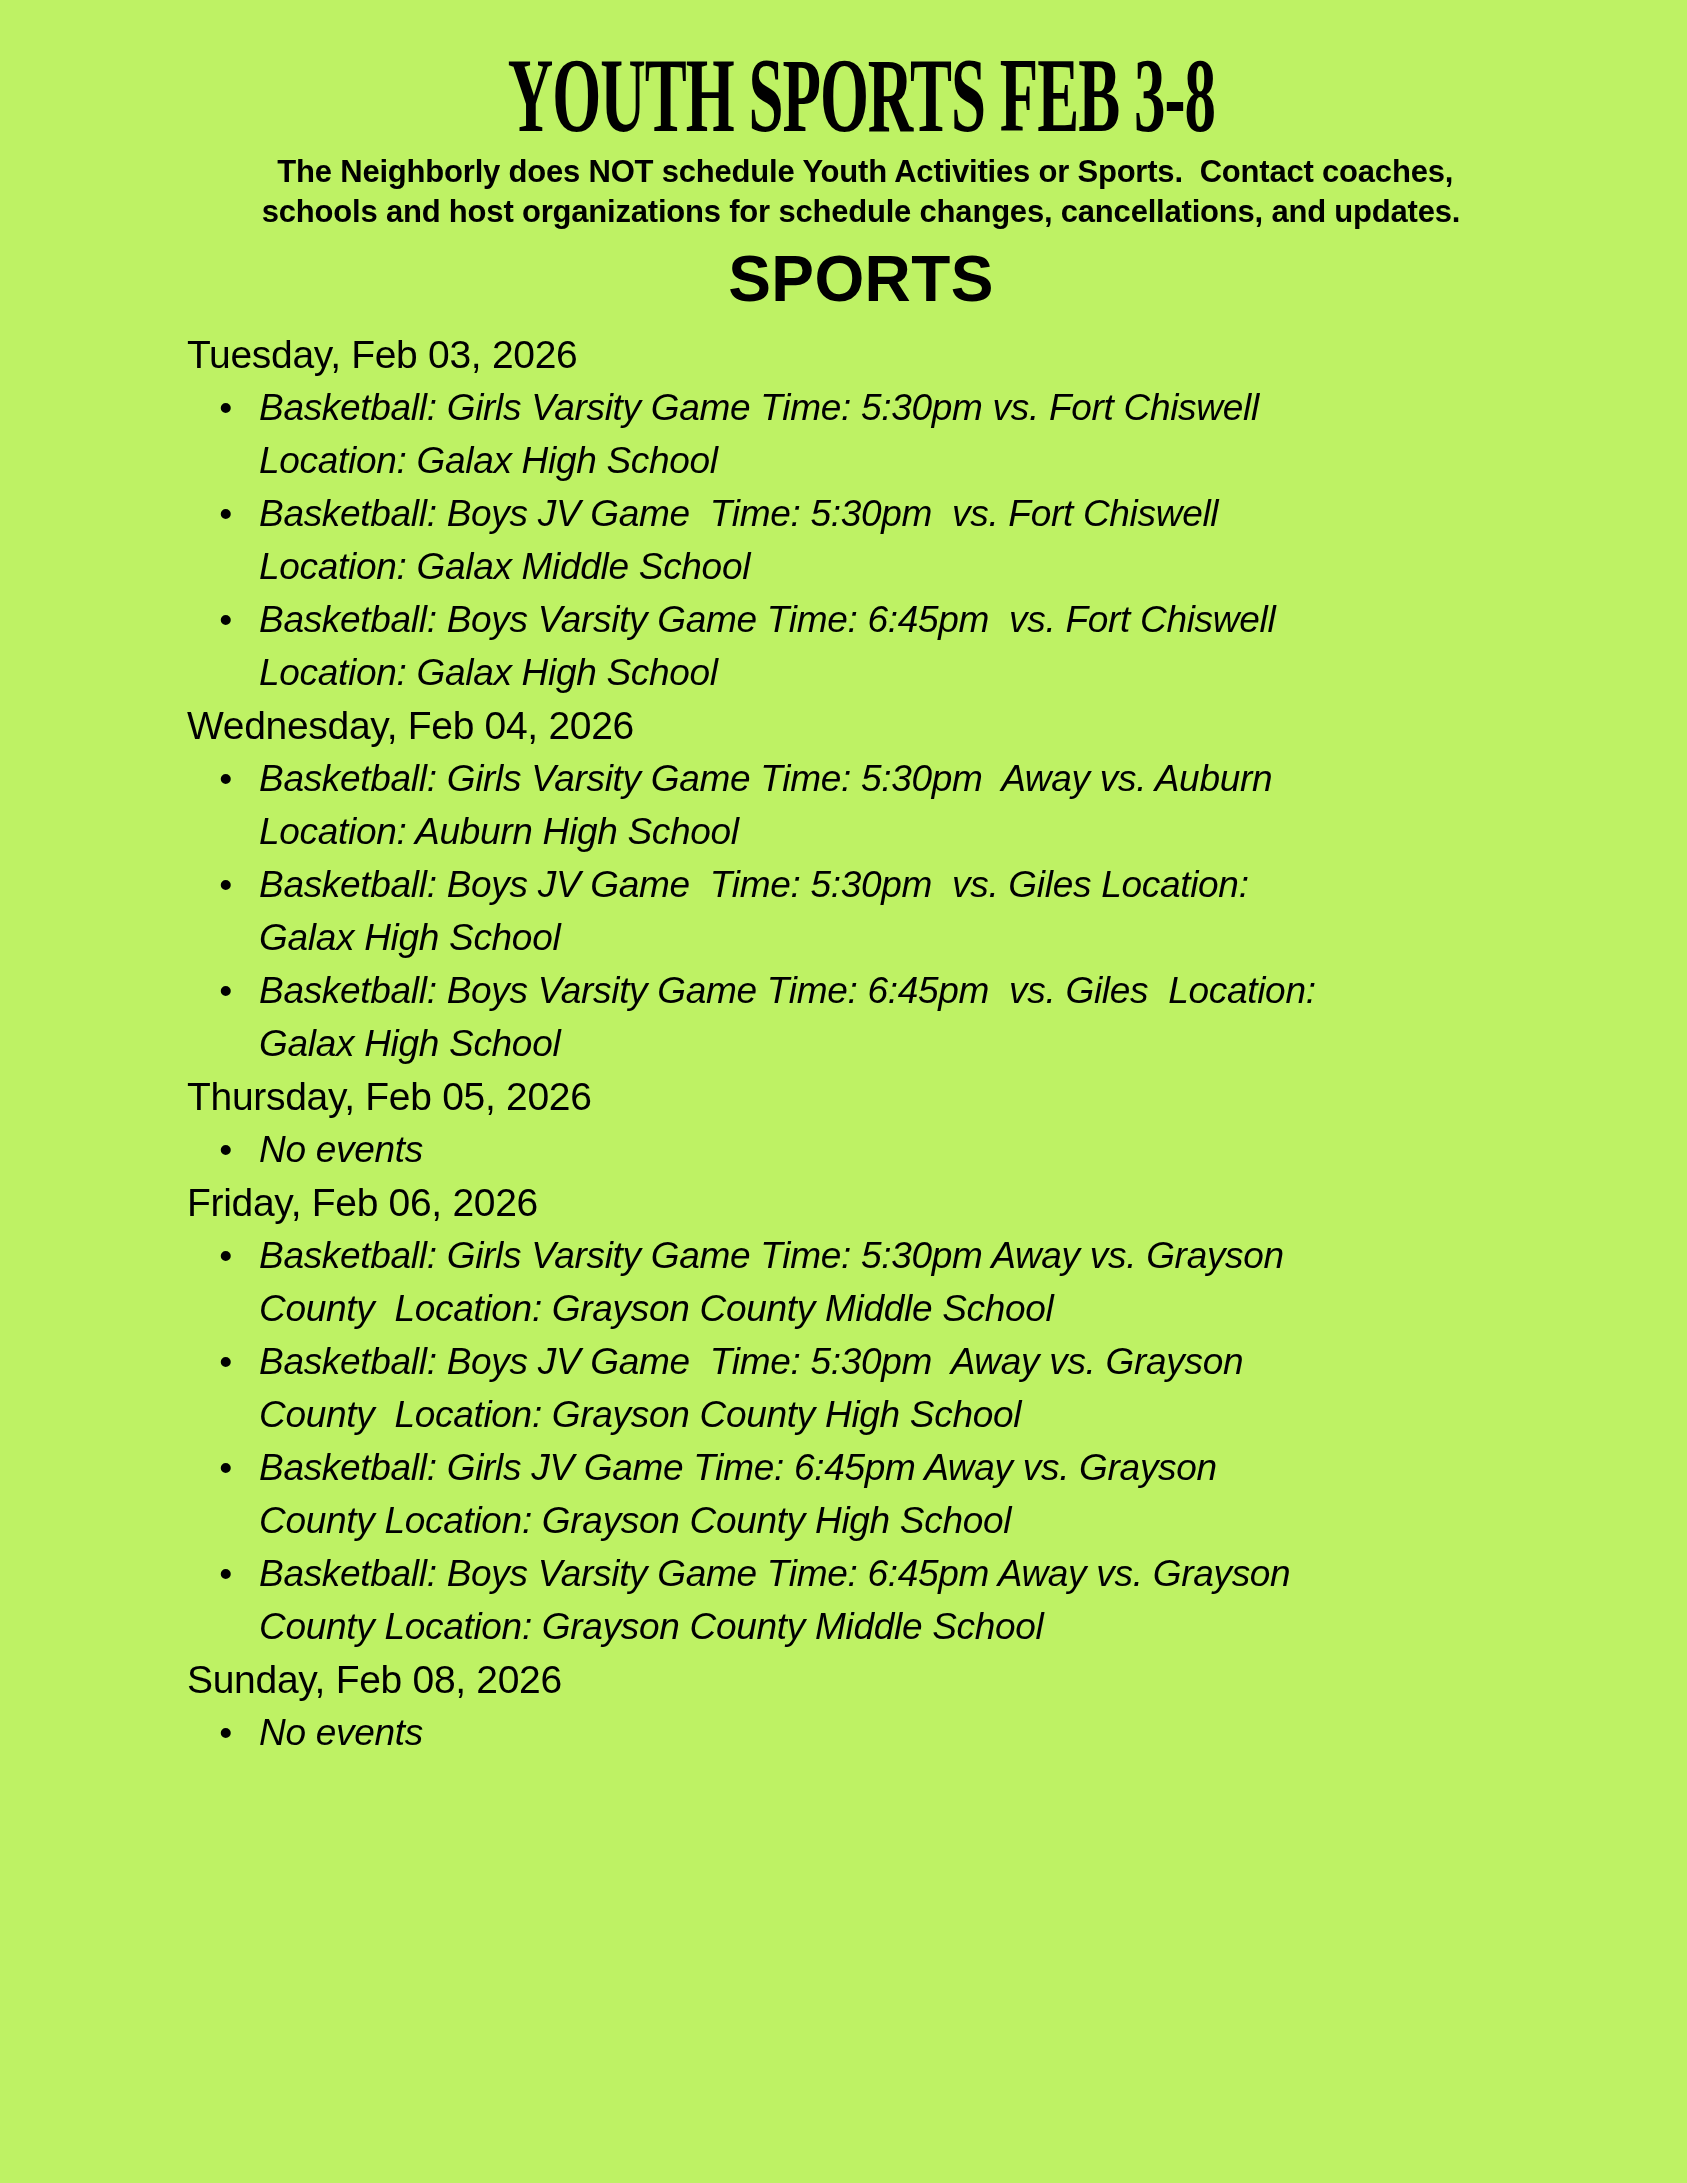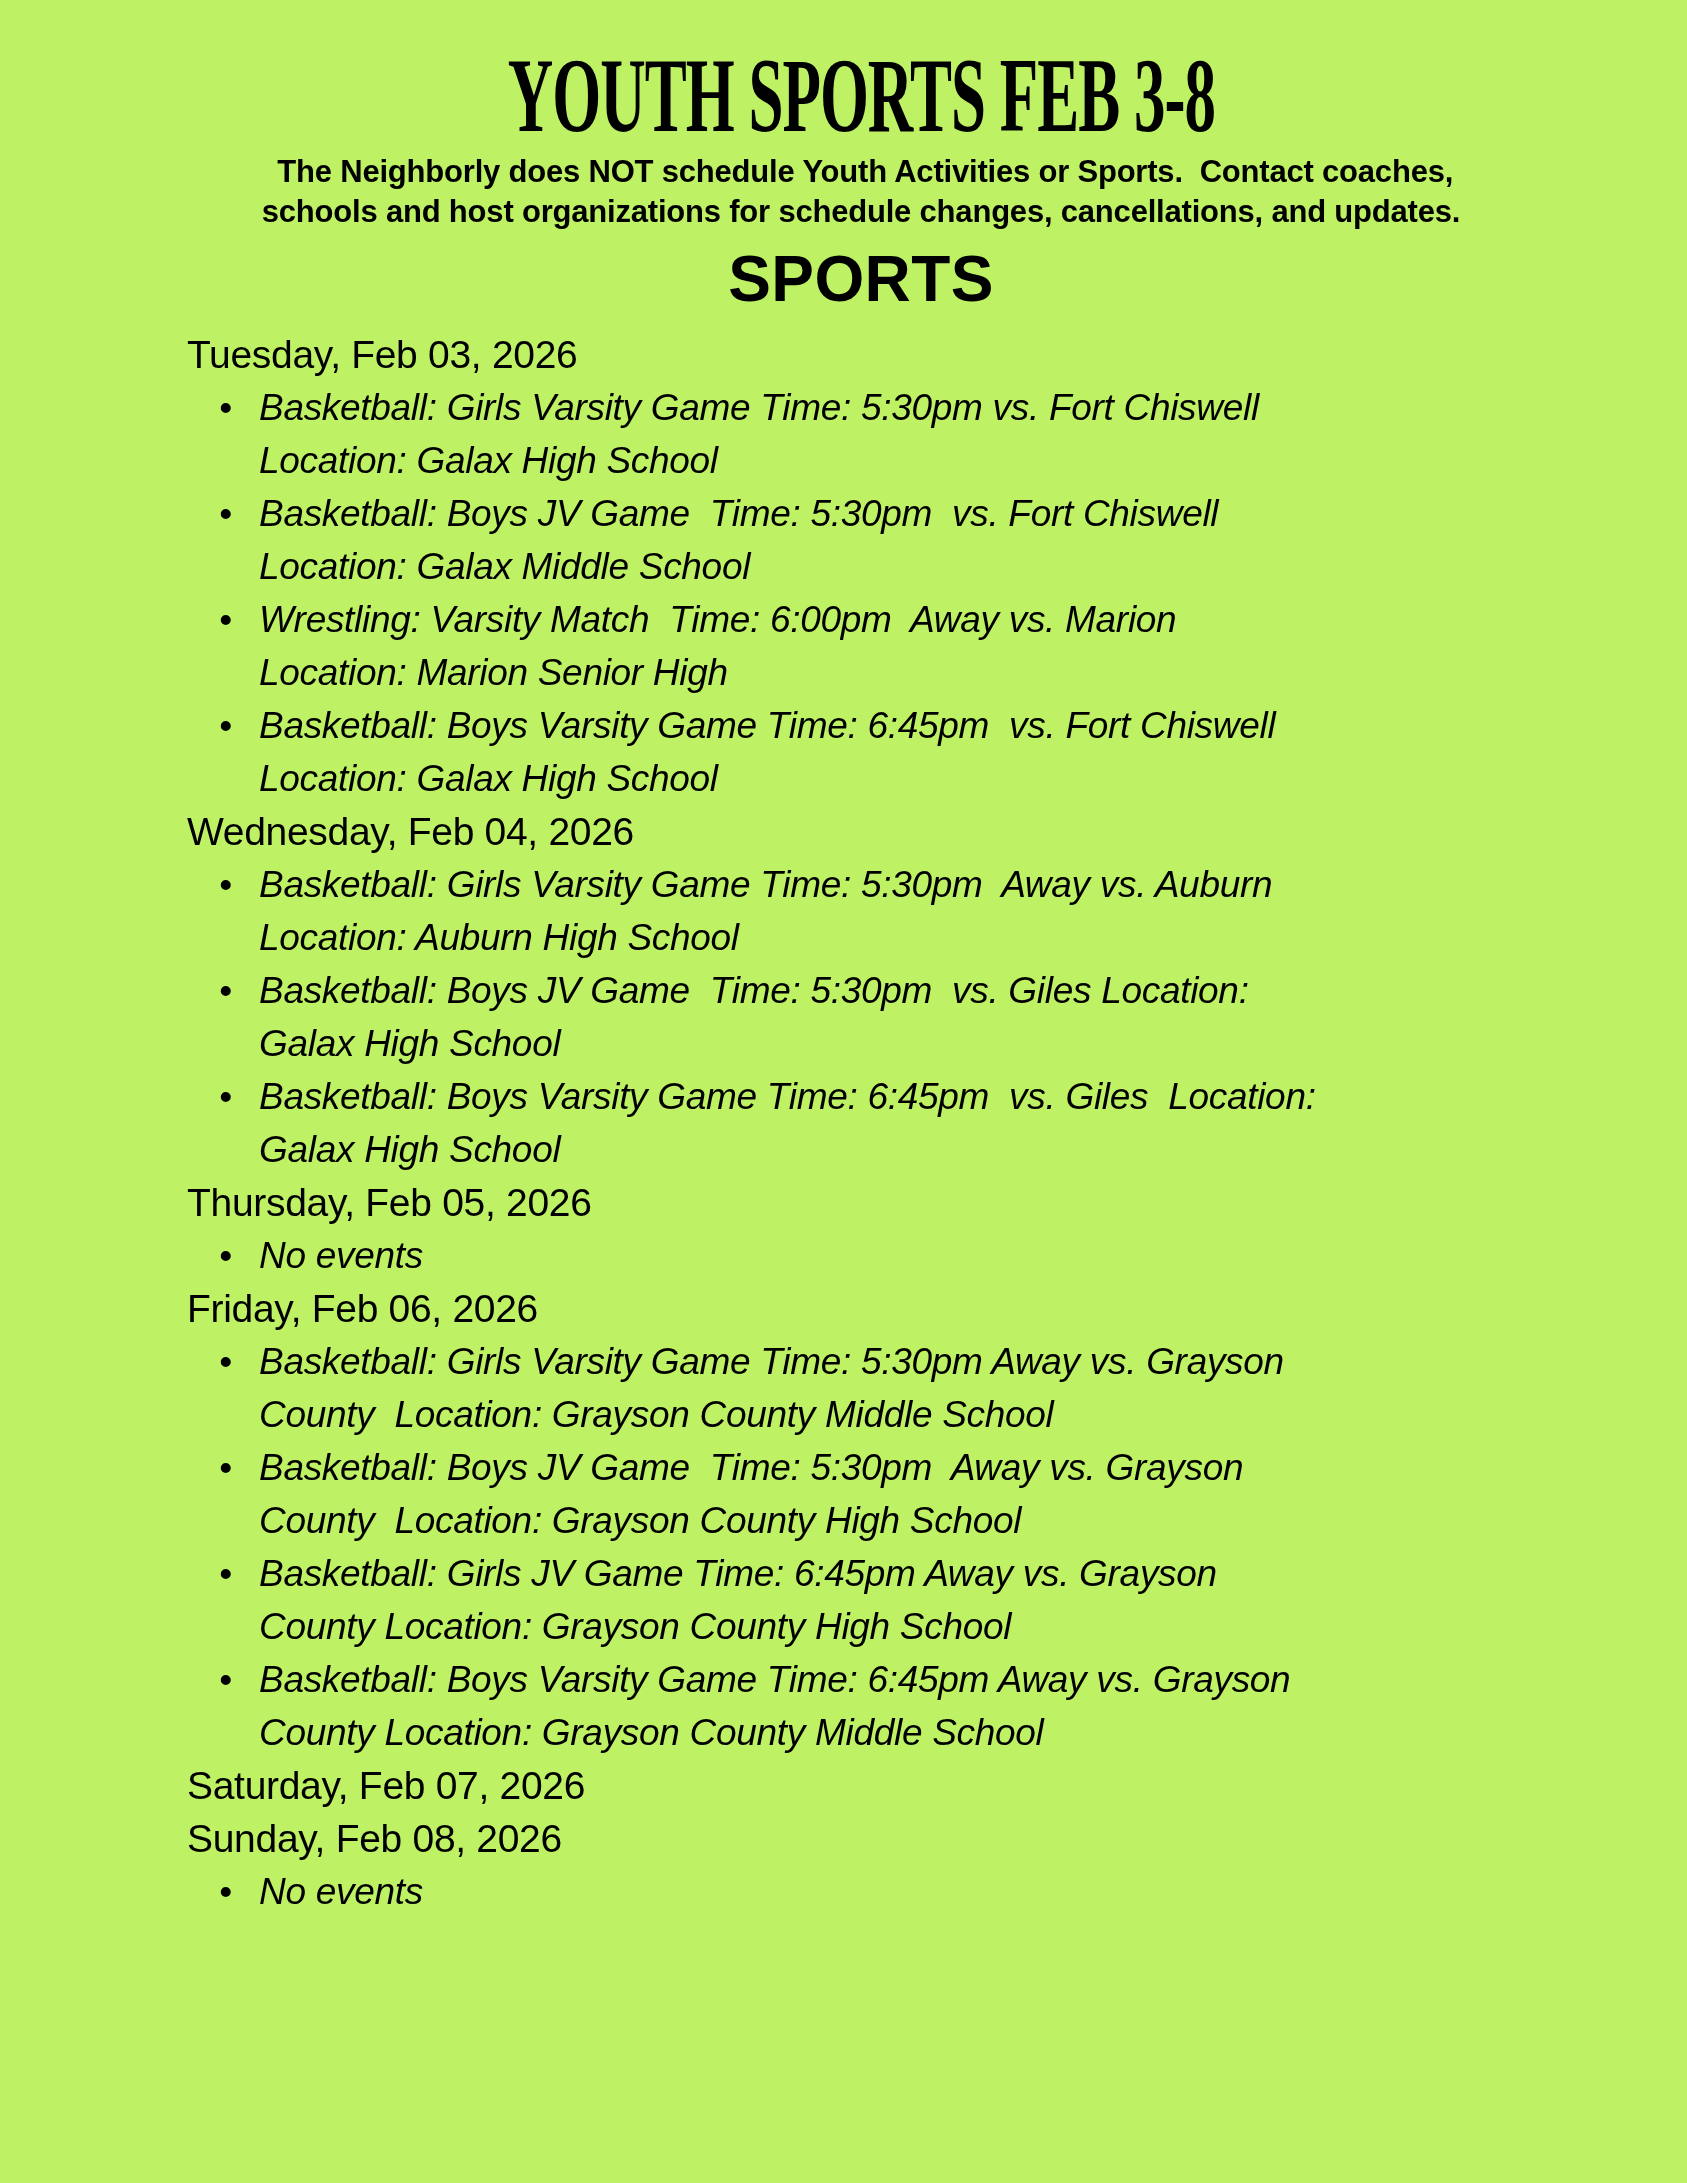--- a/index.html
+++ b/index.html
@@ -101,22 +101,20 @@
   <h2 class="section-title">SPORTS</h2>
 
   <main class="schedule">
       <section class="day-section">
         <h3 class="day-header">Tuesday, Feb 03, 2026</h3>
         <ul class="event-list">
           <li class="event-item">Basketball: Girls Varsity Game Time: 5:30pm vs. Fort Chiswell
 Location: Galax High School</li>
           <li class="event-item">Basketball: Boys JV Game  Time: 5:30pm  vs. Fort Chiswell
 Location: Galax Middle School</li>
-          <li class="event-item">Wrestling: Varsity Match  Time: 6:00pm  Away vs. Marion
-Location: Marion Senior High</li>
           <li class="event-item">Basketball: Boys Varsity Game Time: 6:45pm  vs. Fort Chiswell
 Location: Galax High School</li>
         </ul>
       </section>
       <section class="day-section">
         <h3 class="day-header">Wednesday, Feb 04, 2026</h3>
         <ul class="event-list">
           <li class="event-item">Basketball: Girls Varsity Game Time: 5:30pm  Away vs. Auburn
 Location: Auburn High School</li>
           <li class="event-item">Basketball: Boys JV Game  Time: 5:30pm  vs. Giles Location:
@@ -138,21 +136,20 @@
 County  Location: Grayson County Middle School</li>
           <li class="event-item">Basketball: Boys JV Game  Time: 5:30pm  Away vs. Grayson
 County  Location: Grayson County High School</li>
           <li class="event-item">Basketball: Girls JV Game Time: 6:45pm Away vs. Grayson
 County Location: Grayson County High School</li>
           <li class="event-item">Basketball: Boys Varsity Game Time: 6:45pm Away vs. Grayson
 County Location: Grayson County Middle School</li>
         </ul>
       </section>
       <section class="day-section">
-        <h3 class="day-header">Saturday, Feb 07, 2026</h3>
       </section>
       <section class="day-section">
         <h3 class="day-header">Sunday, Feb 08, 2026</h3>
         <ul class="event-list">
           <li class="event-item">No events</li>
         </ul>
       </section>
     </main>
 </div>
 

